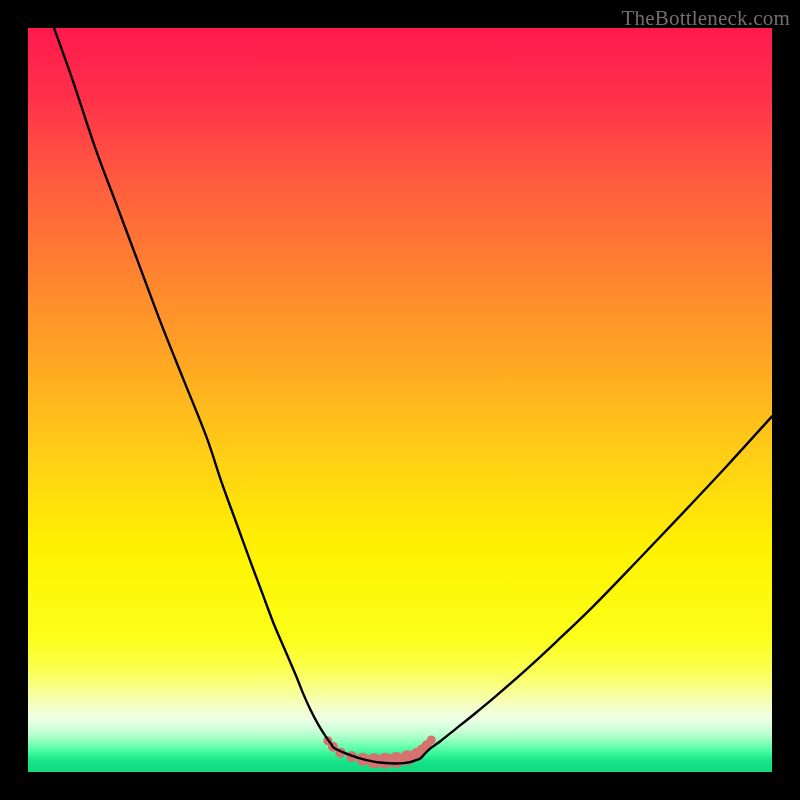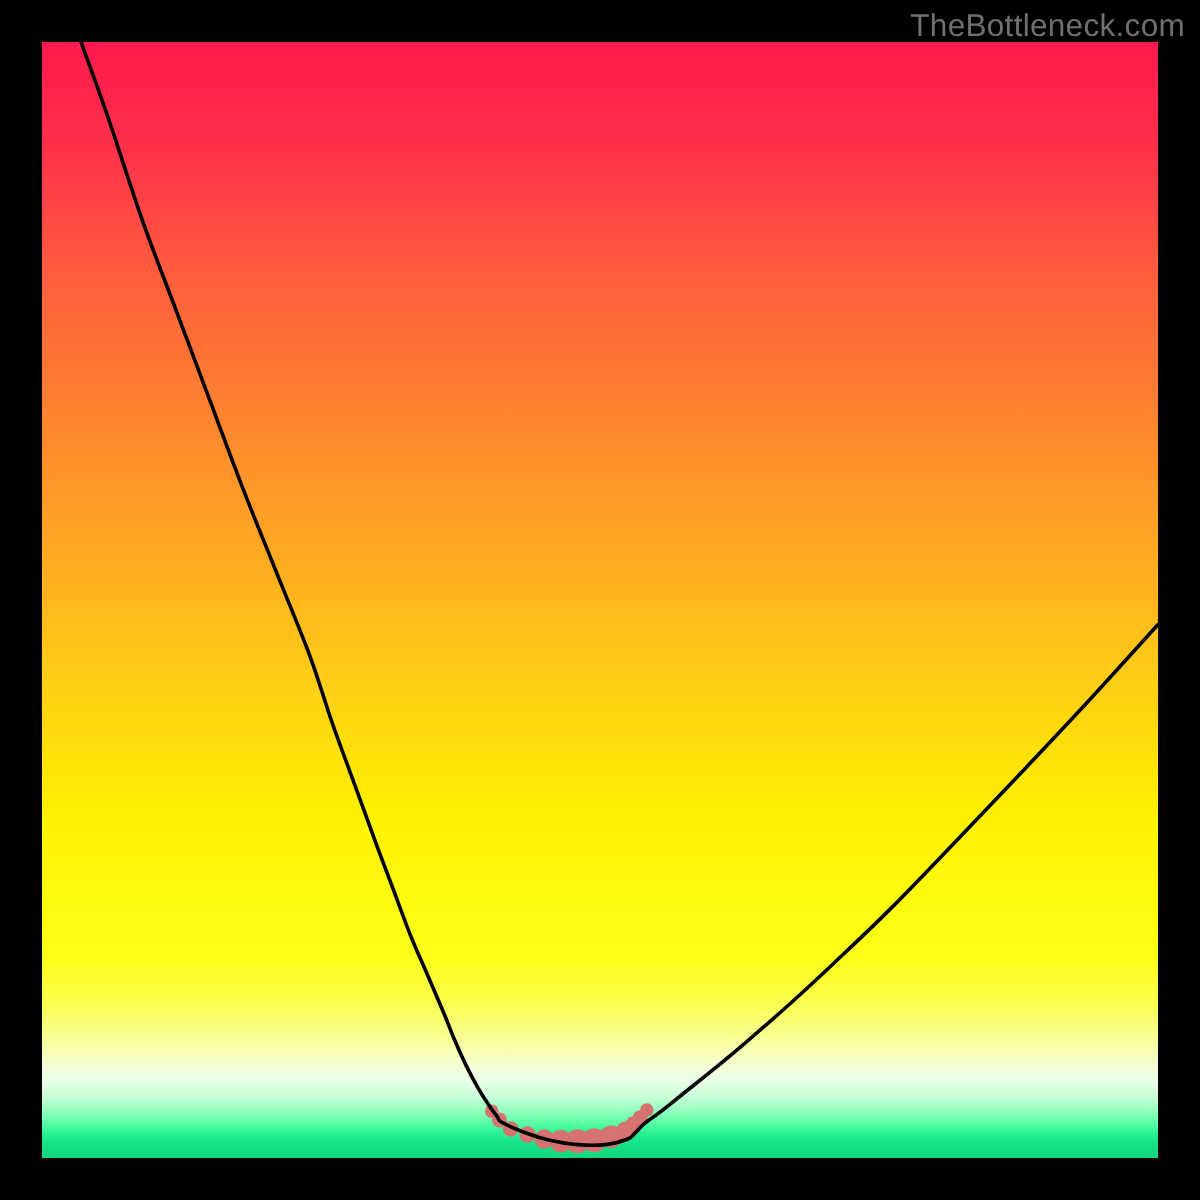--- a/index.html
+++ b/index.html
@@ -9,20 +9,21 @@
     height: 800px;
     background: #000;
     overflow: hidden;
     font-family: Arial, Helvetica, sans-serif;
   }
   .stage {
     position: relative;
     width: 800px;
     height: 800px;
     background: #000;
+    font-family: Liberation Serif, serif;
   }
   .plot {
     position: absolute;
     left: 28px;
     top: 28px;
     width: 744px;
     height: 744px;
     overflow: hidden;
   }
   .gradient {

